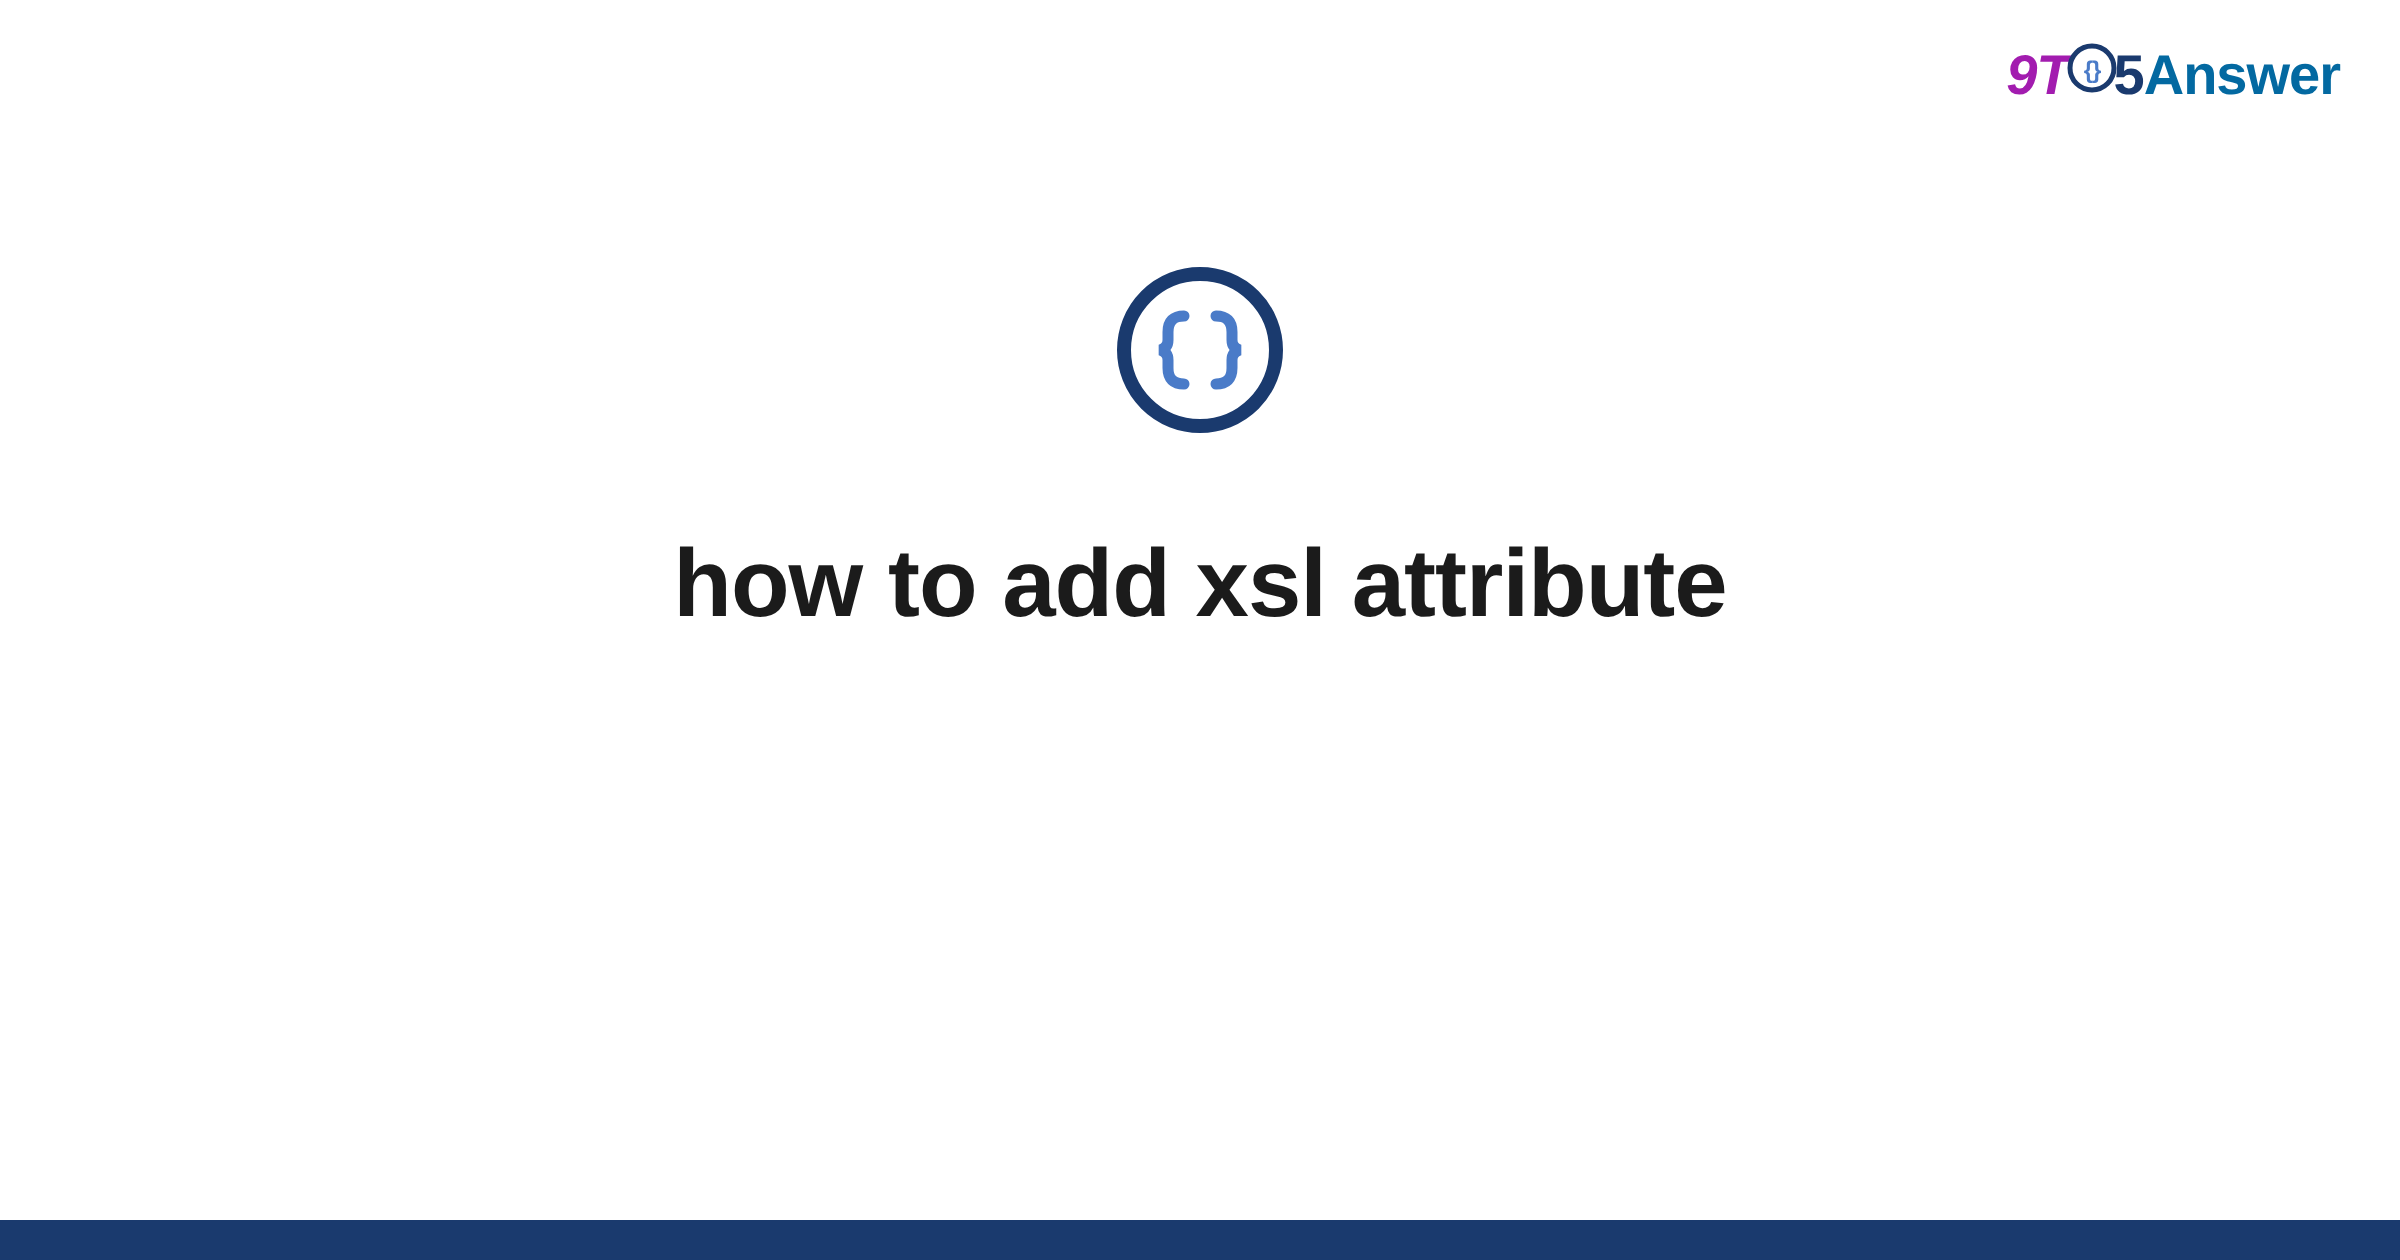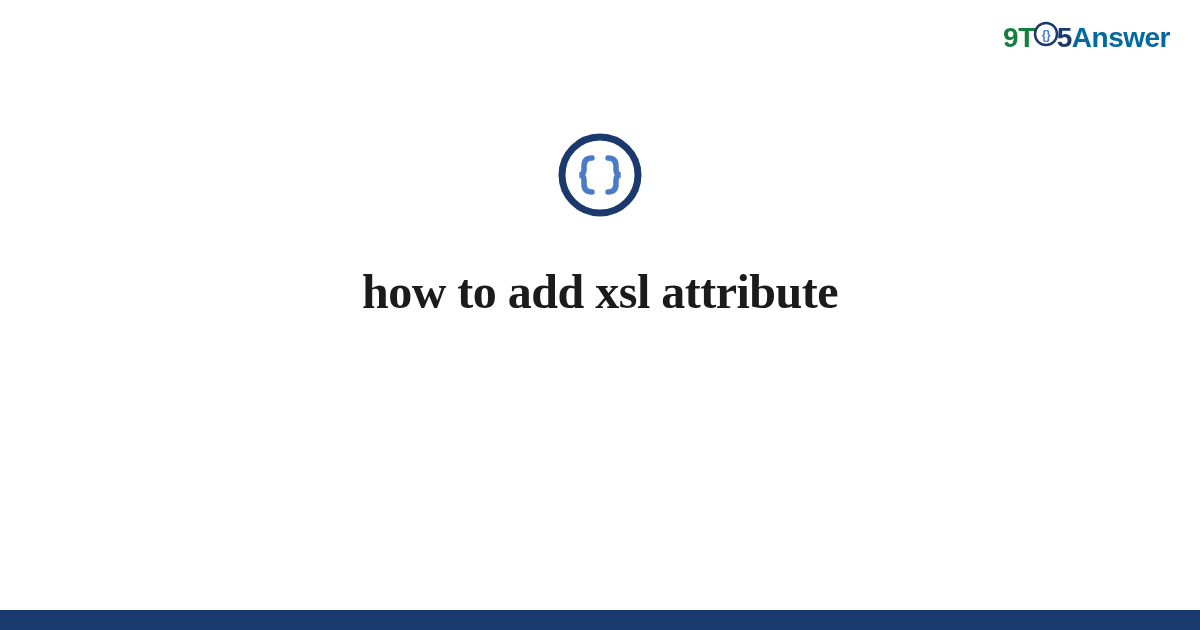--- a/index.html
+++ b/index.html
@@ -17,42 +17,42 @@
     }
     .header {
       position: absolute;
       top: 22px;
       right: 30px;
       font-size: 28px;
       font-weight: bold;
       letter-spacing: -0.5px;
     }
     .header .nine-t {
-      color: #15803d;
+      color: #a21caf;
+      font-style: italic;
     }
     .header .clock-icon {
       display: inline-block;
       vertical-align: middle;
       margin: 0 -2px;
       position: relative;
       top: -2px;
     }
     .header .five {
       color: #1a3a6e;
     }
     .header .answer {
       color: #0369a1;
     }
     .center-content {
       position: absolute;
       top: 130px;
       left: 0;
       right: 0;
       text-align: center;
-      font-family: Liberation Serif, serif;
     }
     .badge-icon {
       display: inline-block;
       margin-bottom: 40px;
     }
     .title {
       font-size: 48px;
       font-weight: bold;
       color: #1b1b1b;
       text-align: center;

